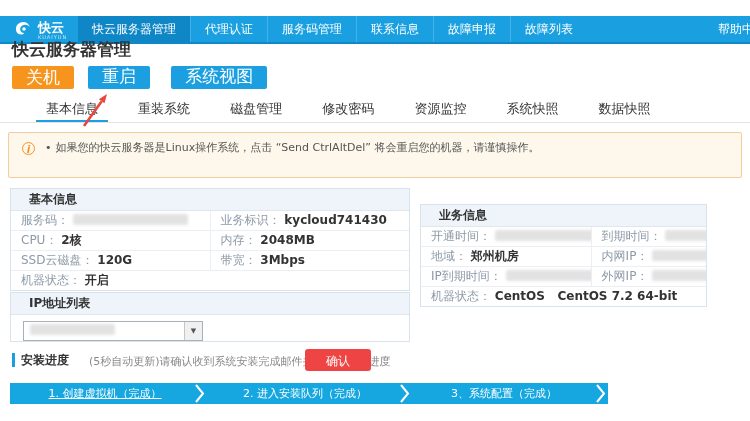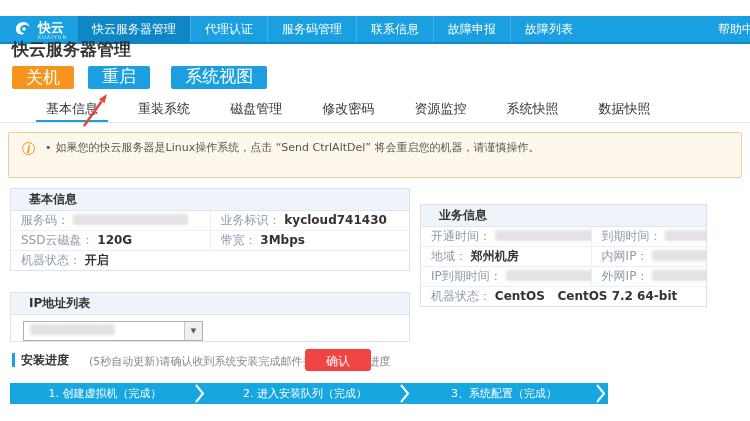--- a/index.html
+++ b/index.html
@@ -75,21 +75,21 @@
   .install{position:absolute;left:0;top:349px;width:750px;height:24px;}
   .install-tick{position:absolute;left:12px;top:4px;width:3px;height:14px;background:#1b9fe0;}
   .install-h{position:absolute;left:21px;top:3px;font-size:12px;font-weight:bold;color:#333;}
   .install-note{position:absolute;left:89px;top:5px;font-size:11px;color:#888;}
   .confirm-btn{position:absolute;left:305px;top:0;width:66px;height:22px;line-height:22px;
           background:#ef4444;color:#fff;font-size:12px;text-align:center;border:none;
           border-radius:3px;cursor:pointer;font-family:inherit;}
 
   .progress{position:absolute;left:10px;top:383px;width:598px;height:21px;background:#17a7e0;}
   .pstep{position:absolute;top:0;height:21px;line-height:21px;color:#fff;font-size:11px;text-align:center;}
-  #step1{left:0;width:190px;} #step2{left:195px;width:200px;} #step3{left:400px;width:188px;}
+  #step1{left:0;width:190px;text-decoration:underline;} #step2{left:195px;width:200px;} #step3{left:400px;width:188px;}
   .chev{position:absolute;top:1px;width:10px;height:19px;}
   #chev1{left:185px;} #chev2{left:390px;} #chev3{left:586px;}
 
   .arrow-annot{position:absolute;left:74px;top:88px;width:44px;height:42px;z-index:5;pointer-events:none;}
 </style>
 </head>
 <body>
 
 <div class="screen">
 
@@ -156,20 +156,30 @@
         <span class="plabel">服务码：</span>
         <span class="blur" style="width:115px"></span>
       </div>
       <div class="pcell">
         <span class="plabel">业务标识：</span>
         <span class="pvalue">kycloud741430</span>
       </div>
     </div>
     <div class="prow">
       <div class="pcell">
+        <span class="plabel">CPU：</span>
+        <span class="pvalue">2核</span>
+      </div>
+      <div class="pcell">
+        <span class="plabel">内存：</span>
+        <span class="pvalue">2048MB</span>
+      </div>
+    </div>
+    <div class="prow">
+      <div class="pcell">
         <span class="plabel">SSD云磁盘：</span>
         <span class="pvalue">120G</span>
       </div>
       <div class="pcell">
         <span class="plabel">带宽：</span>
         <span class="pvalue">3Mbps</span>
       </div>
     </div>
     <div class="prow">
       <div class="pcell">

